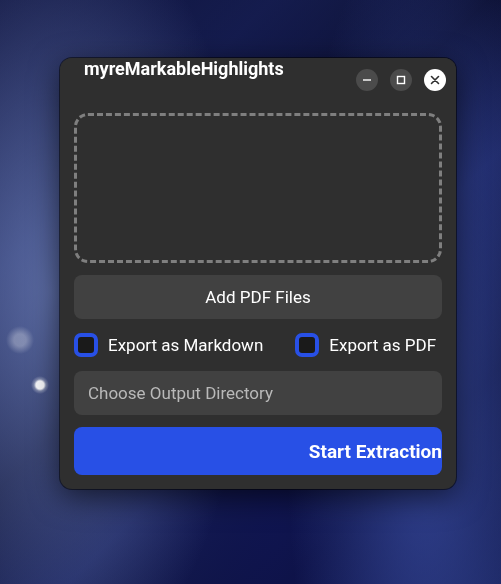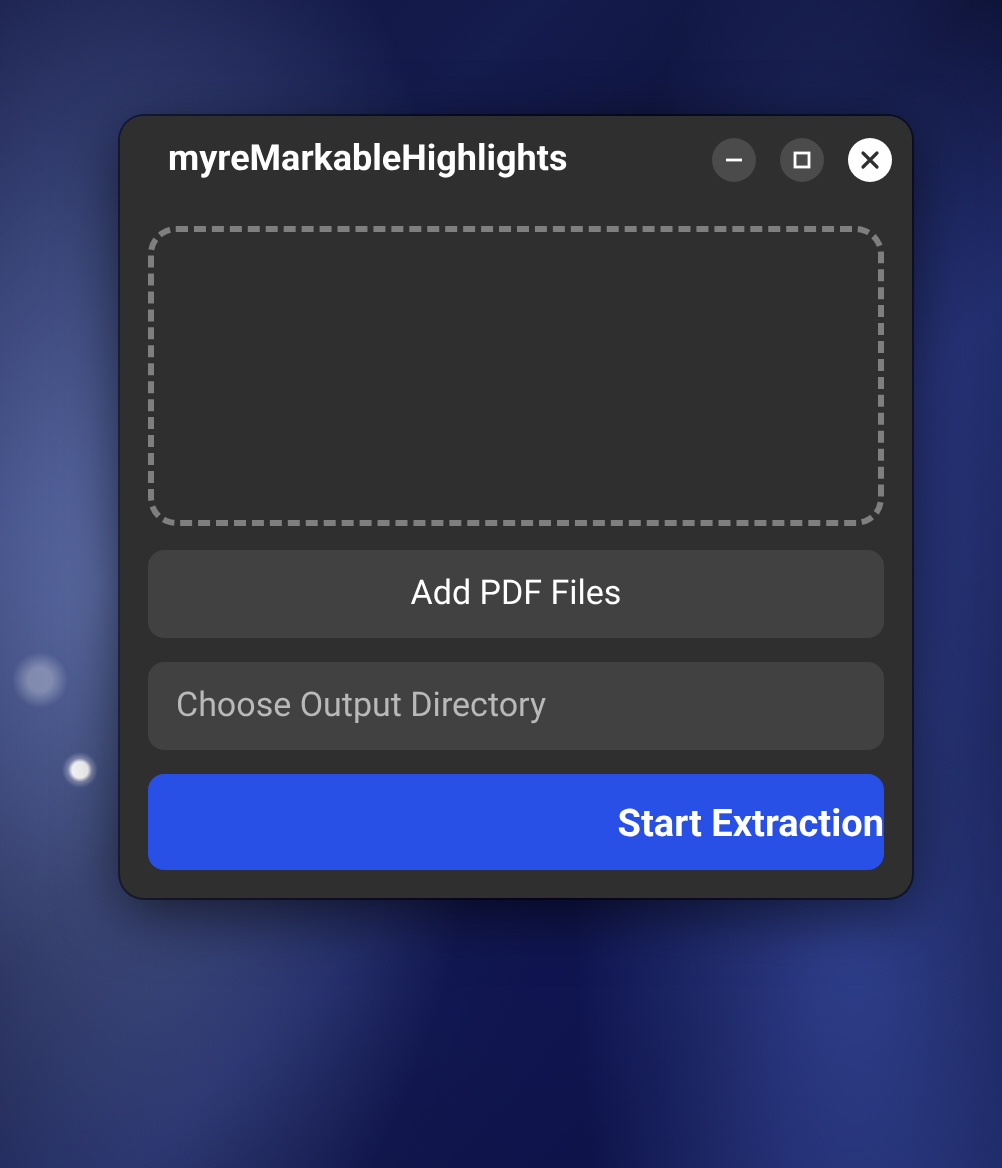--- a/index.html
+++ b/index.html
@@ -25,21 +25,20 @@
     width: 396px;
     background: #2f2f2f;
     border-radius: 12px;
     box-shadow: 0 8px 30px rgba(0,0,0,0.6), 0 0 0 1px rgba(0,0,0,0.5);
     z-index: 1;
     overflow: hidden;
   }
   .titlebar {
     height: 43px;
     display: flex;
-    align-items: center;
     padding: 0 10px 0 24px;
     background: #2f2f2f;
   }
   .title {
     color: #ffffff;
     font-weight: 700;
     font-size: 18px;
     flex: 1;
   }
   .win-controls {
@@ -148,18 +147,25 @@
           </svg>
       </div>
     </div>
   </div>
 
   <div class="content">
     <div class="dropzone"></div>
 
     <button class="btn btn-secondary">Add PDF Files</button>
 
+    <div class="check-row">
+      <div class="checkbox"></div>
+      <span class="check-label">Export as Markdown</span>
+      <span class="spacer-flex"></span>
+      <div class="checkbox"></div>
+      <span class="check-label">Export as PDF</span>
+    </div>
 
     <input class="input-dir" type="text" placeholder="Choose Output Directory" style="">
 
     <button class="btn btn-primary">Start Extraction</button>
   </div>
 </div>
 
 </body></html>

